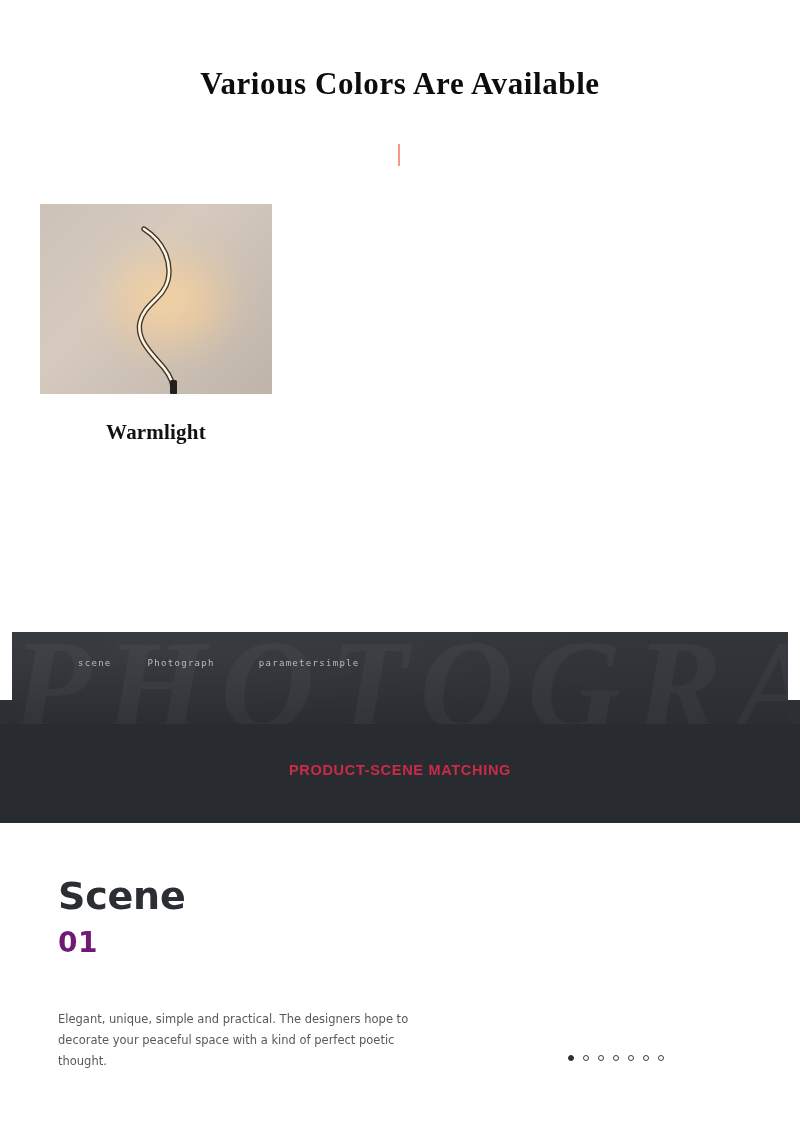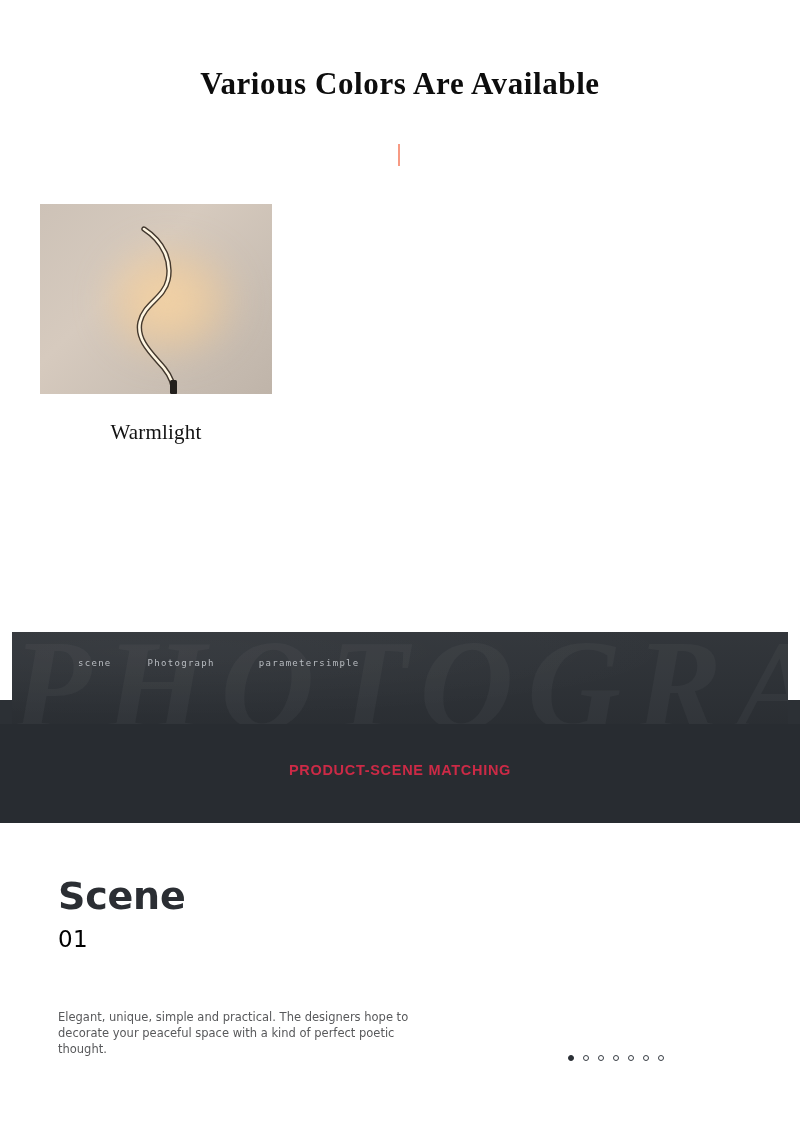--- a/index.html
+++ b/index.html
@@ -83,21 +83,21 @@
   .photo-warm .photo-glow   { background:radial-gradient(ellipse at 45% 50%, rgba(255,216,160,.85) 0%, rgba(255,206,140,.42) 42%, rgba(255,200,140,0) 72%); }
   .photo-natural .photo-glow{ background:radial-gradient(ellipse at 45% 50%, rgba(255,246,228,.80) 0%, rgba(250,240,224,.36) 44%, rgba(250,240,224,0) 74%); }
   .photo-day .photo-glow    { background:radial-gradient(ellipse at 45% 50%, rgba(232,250,250,.90) 0%, rgba(214,240,242,.40) 44%, rgba(214,240,242,0) 74%); }
 
   .lamp-svg { position:absolute; inset:0; width:100%; height:100%; }
 
   .swatch-label {
     margin-top:26px;
     text-align:center;
     font-family:"Liberation Serif", serif;
-    font-weight:normal;
+    font-weight:bold;
     font-size:21px;
     color:#121212;
     letter-spacing:0.2px;
   }
 
   
   .dark-top {
     position:absolute;
     left:12px; top:632px;
     width:776px;
@@ -191,32 +191,32 @@
     font-family:"DejaVu Sans", sans-serif;
     font-weight:bold;
     font-size:38px;
     letter-spacing:-0.2px;
     color:#2b2e33;
   }
   .scene-num {
     position:absolute;
     left:58px; top:103px;
     font-family:"DejaVu Sans", sans-serif;
-    font-weight:normal;
-    font-size:23px;
+    font-weight:bold;
+    font-size:28px;
     letter-spacing:0.4px;
-    color:#000000;
+    color:#701a75;
   }
   .scene-desc {
     position:absolute;
     left:58px; top:186px;
     width:352px;
     font-family:"DejaVu Sans", sans-serif;
     font-size:11.5px;
-    line-height:16px;
+    line-height:21px;
     color:#58595b;
   }
 
   .dots {
     position:absolute;
     left:568px; top:1055px;
     display:flex;
     align-items:center;
     gap:9px;
   }

